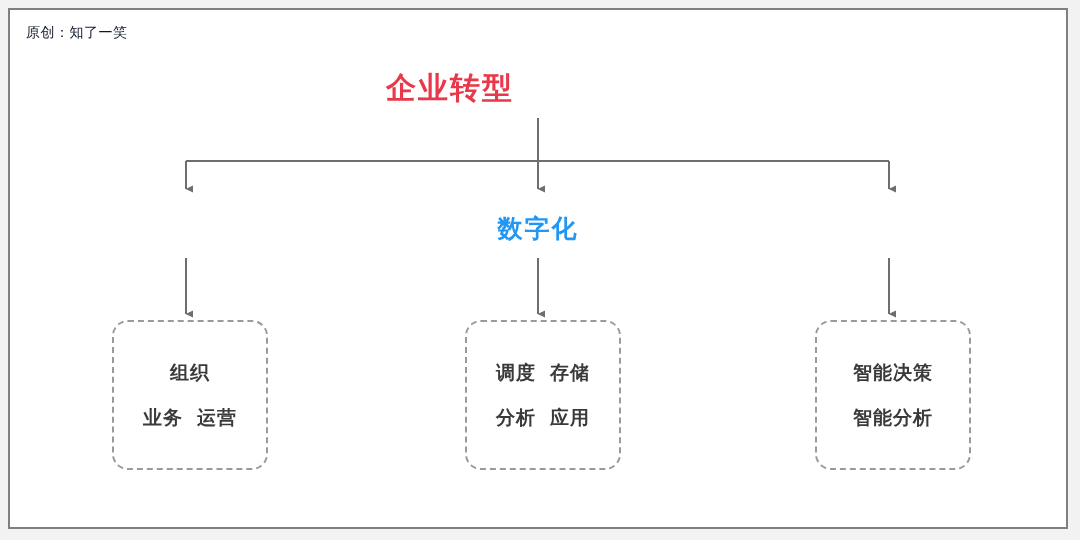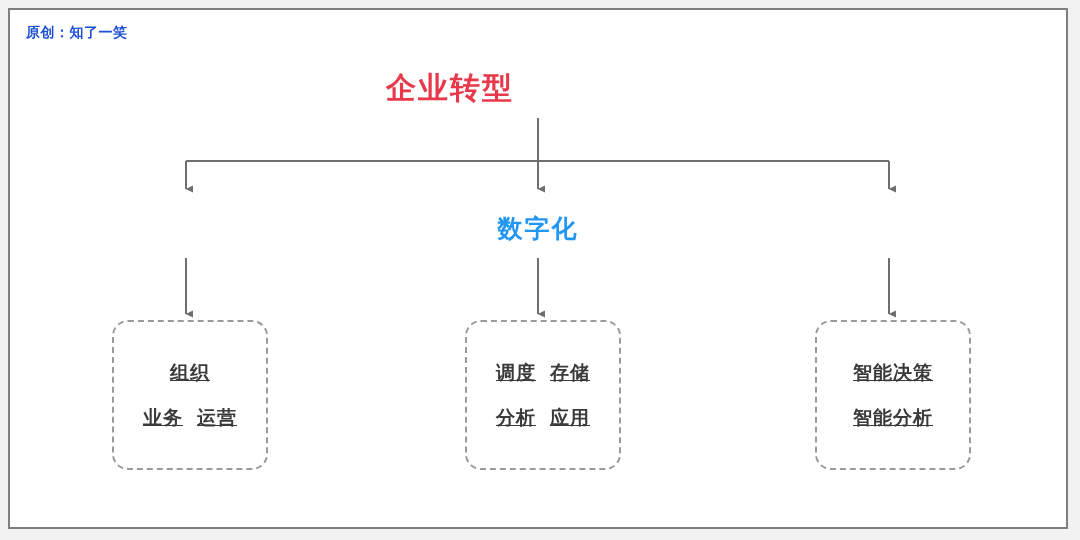--- a/index.html
+++ b/index.html
@@ -32,22 +32,22 @@
     background: #ffffff;
     border: 2px solid #7f7f7f;
   }
 
   
   #credit {
     position: absolute;
     left: 26px;
     top: 24px;
     font-size: 14px;
-    font-weight: bold;
-    color: #1d4ed8;
+    font-weight: normal;
+    color: #0f172a;
     letter-spacing: 0.5px;
     white-space: nowrap;
   }
 
   
   #root-title {
     position: absolute;
     left: 0;
     top: 68px;
     width: 900px;
@@ -103,21 +103,20 @@
   #box-2 { left: 815px; }
 
   .leaf-row {
     font-size: 19px;
     font-weight: bold;
     color: #3a3a3a;
     letter-spacing: 1px;
     white-space: nowrap;
     line-height: 1;
     margin: 13px 0;
-    text-decoration: underline;
   }
   .leaf-row .gap { display: inline-block; width: 14px; }
 </style>
 </head>
 <body>
 
 <div id="canvas">
 
   <div id="frame"></div>
 

